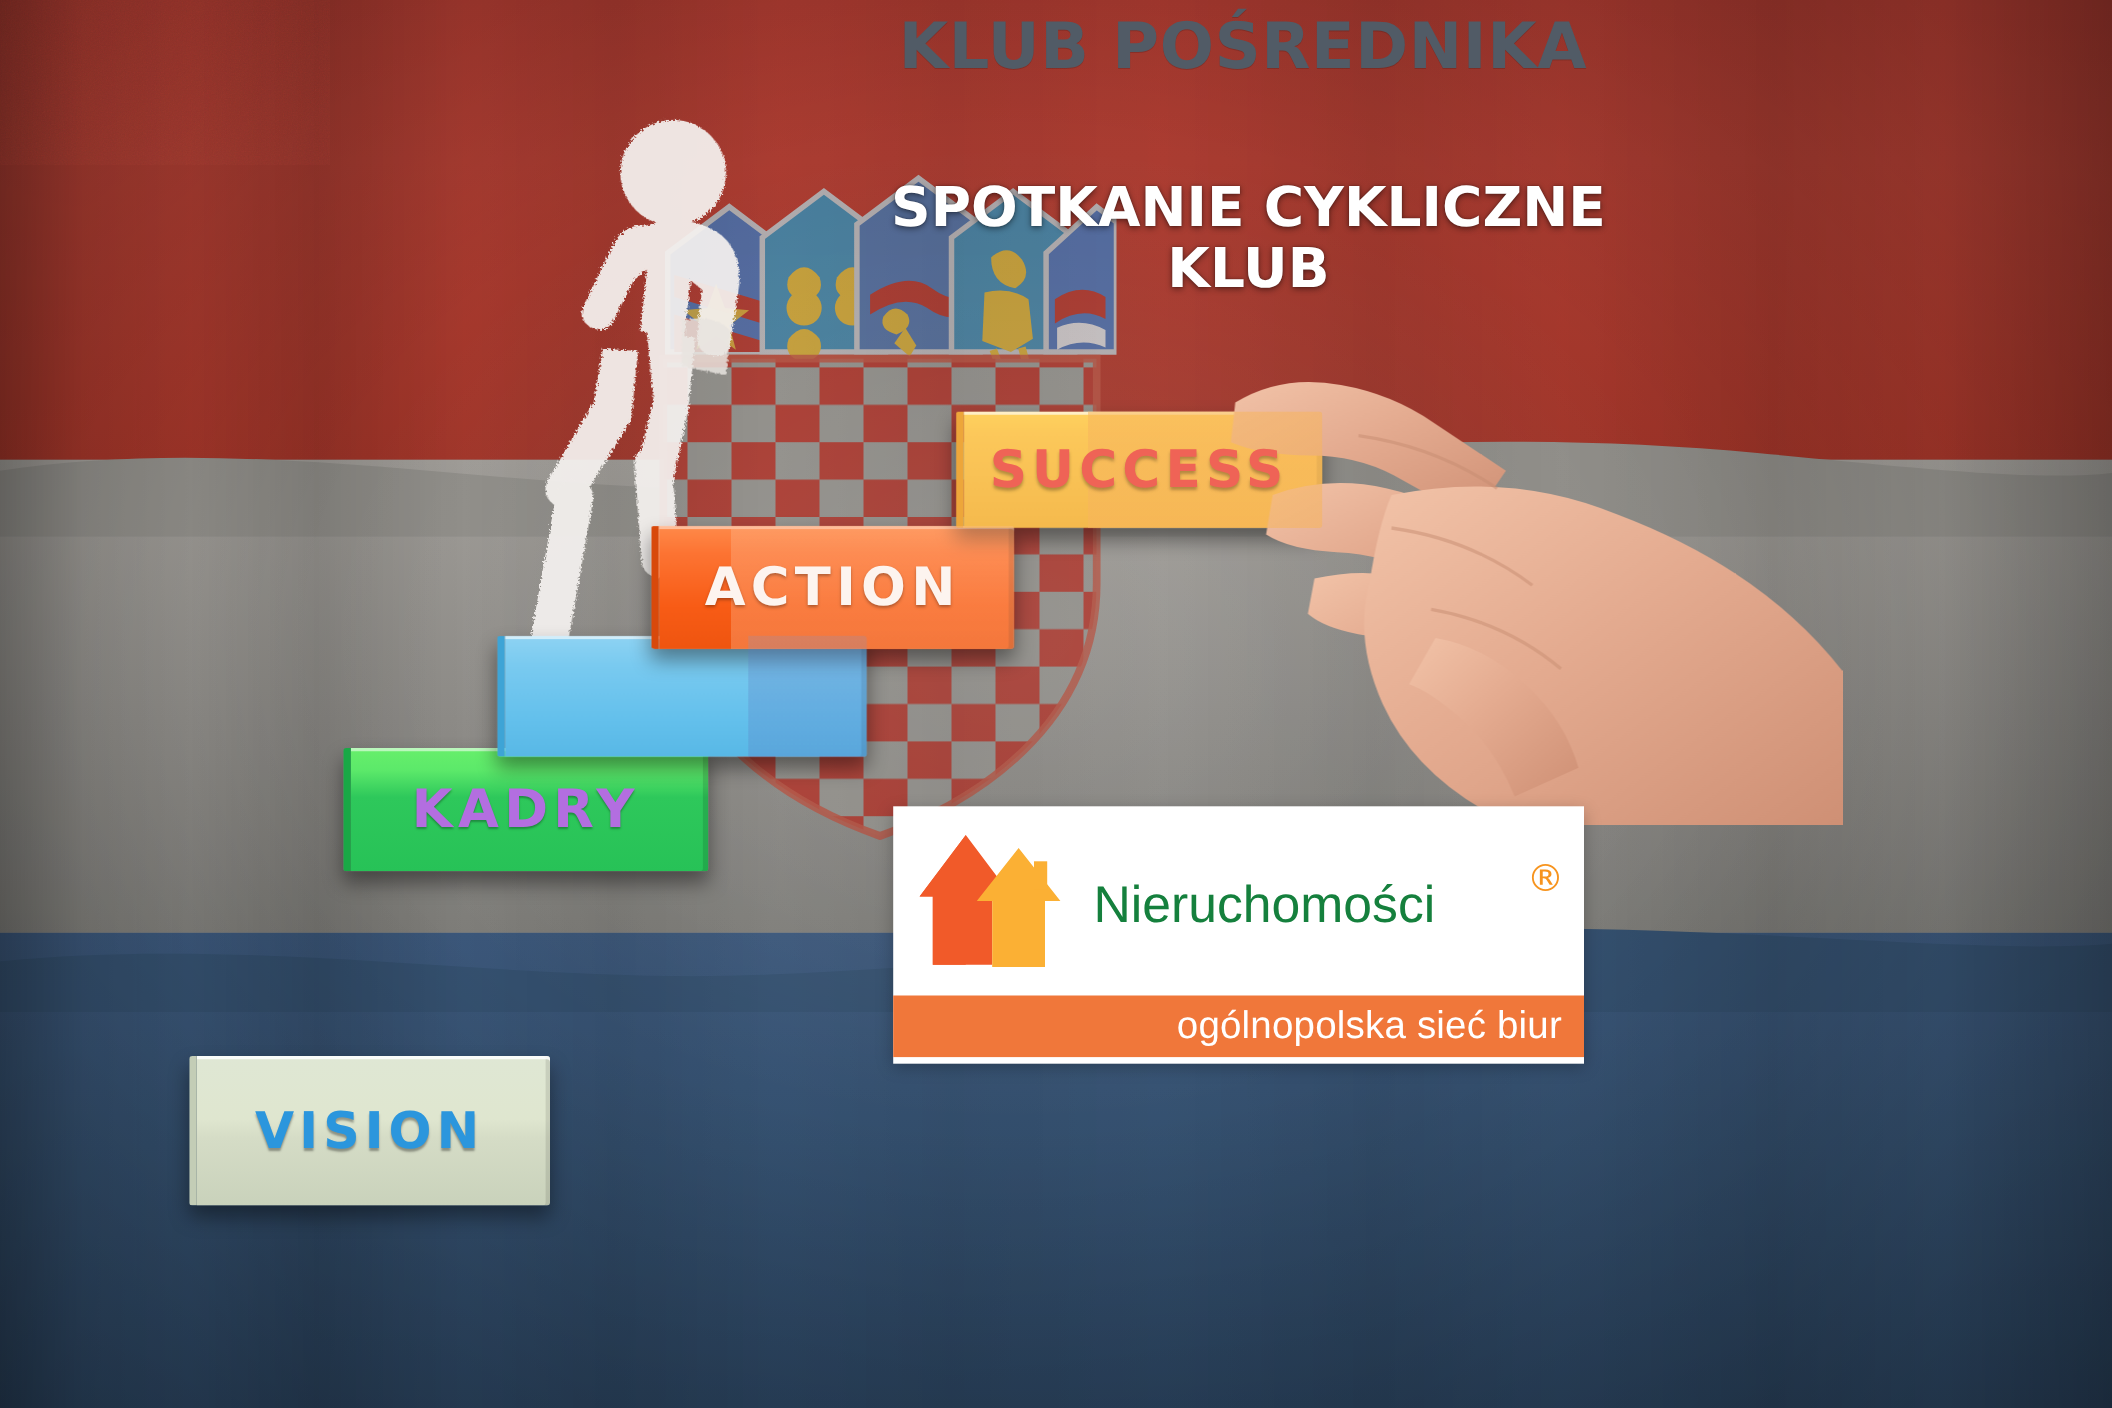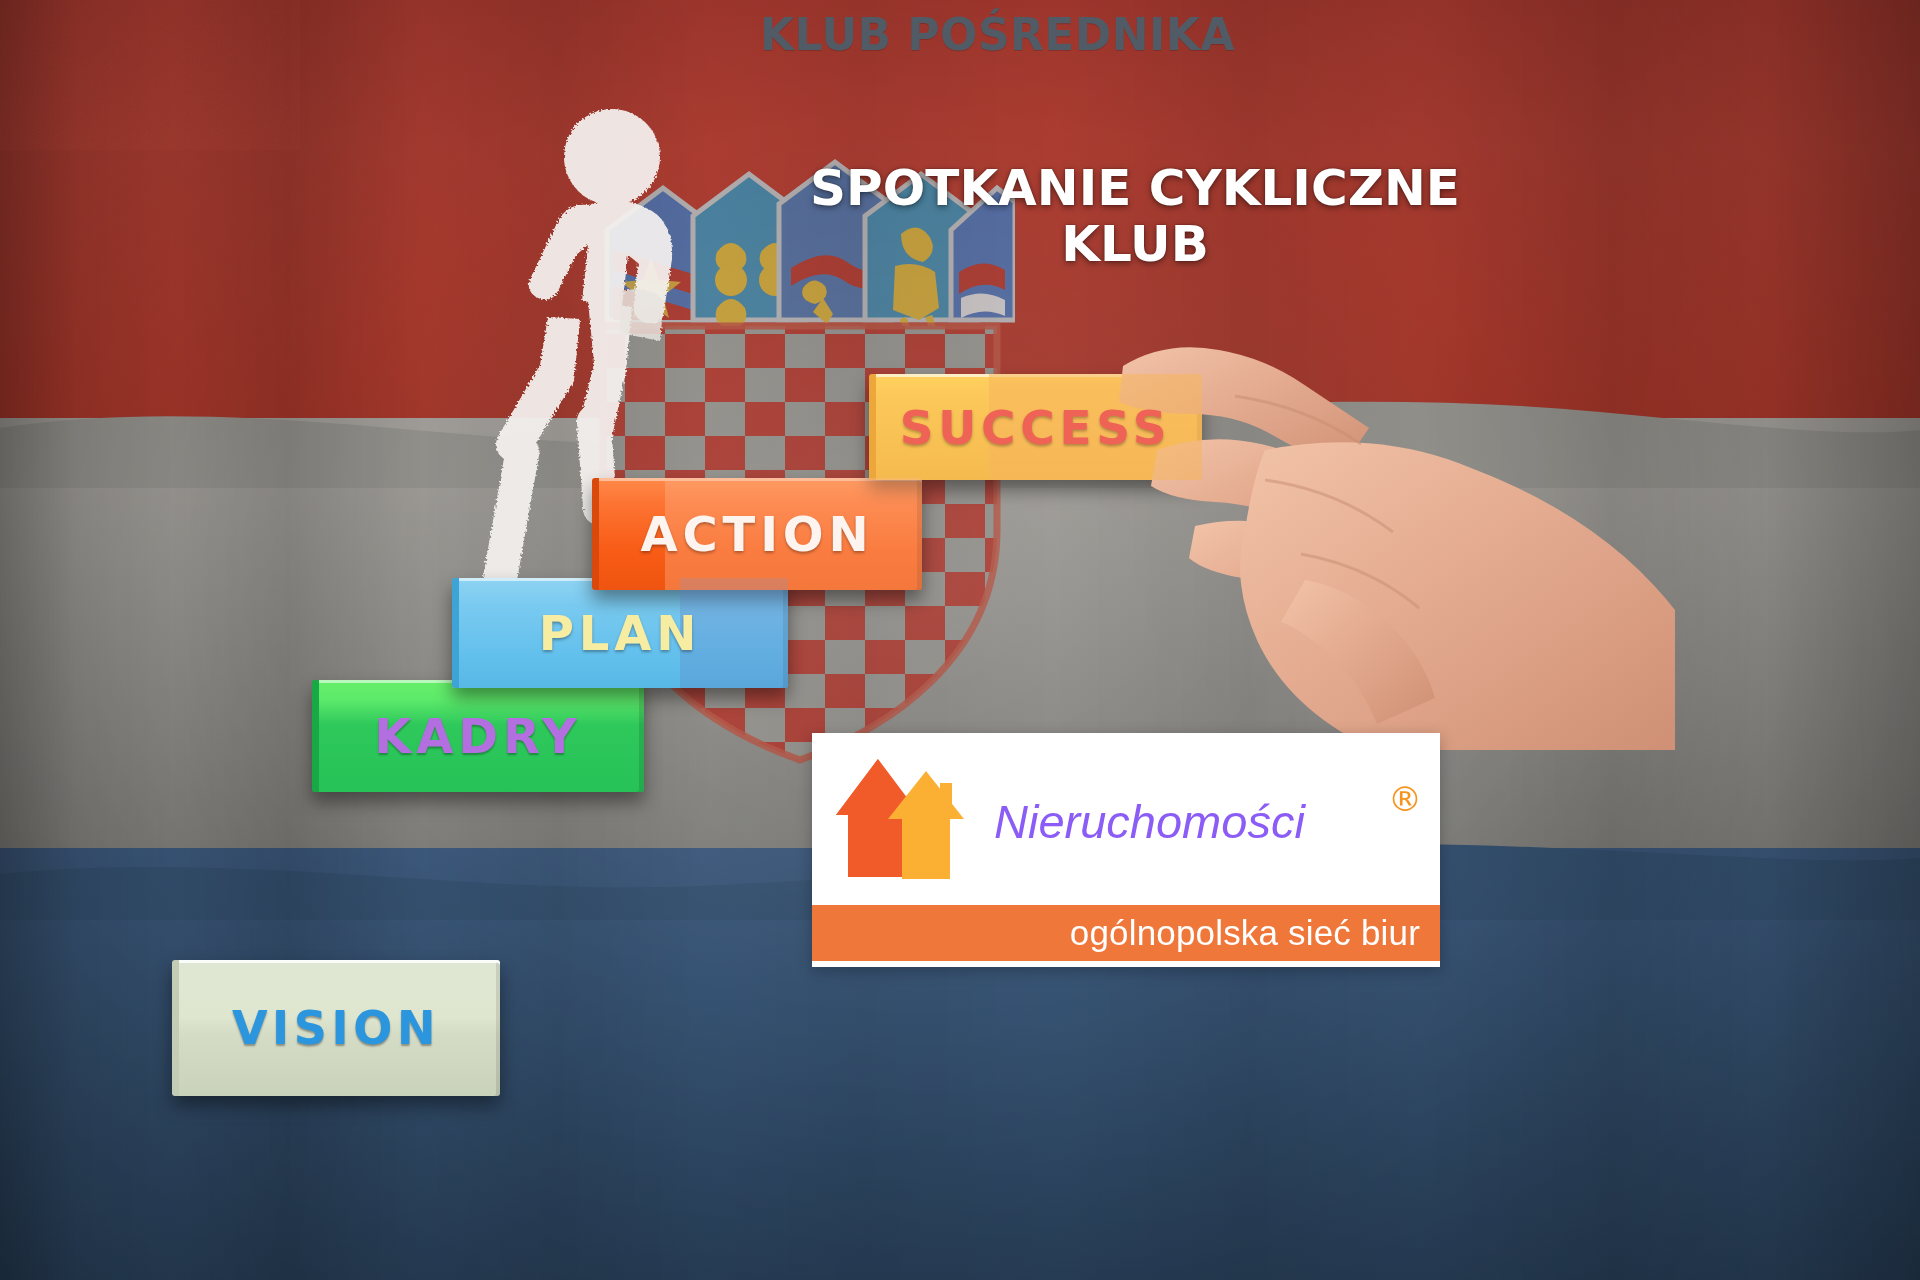--- a/index.html
+++ b/index.html
@@ -120,22 +120,22 @@
   
   .step .tint { position:absolute; inset:0; border-radius:3px; pointer-events:none; z-index:2; }
   #step-success .tint { background:linear-gradient(90deg, rgba(255,186,77,.0) 0%, rgba(255,186,77,.0) 36%, rgba(247,181,93,.55) 36%, rgba(247,181,93,.55) 100%); }
   #step-action  .tint { background:linear-gradient(90deg, rgba(255,255,255,.0) 0%, rgba(255,255,255,.0) 22%, rgba(255,190,150,.33) 22%, rgba(255,190,150,.33) 100%); }
   #step-plan    .tint { background:linear-gradient(90deg, rgba(120,150,210,.0) 0%, rgba(120,150,210,.0) 68%, rgba(95,125,195,.28) 68%, rgba(95,125,195,.28) 100%); }
 
   
   #club-title {
     position:absolute; left:760px; top:12px; width:740px;
     font-family:"DejaVu Sans", sans-serif;
-    font-size:44px; font-weight:700; letter-spacing:.01em;
-    color:#515b66; text-align:left; line-height:1.05;
+    font-size:58px; font-weight:700; letter-spacing:.01em;
+    color:#515b66; text-align:center; line-height:1.05;
     text-shadow:0 1px 0 rgba(0,0,0,.15);
   }
   #meeting-title {
     position:absolute; left:790px; top:160px; width:690px;
     font-family:"DejaVu Sans", sans-serif;
     font-size:50px; font-weight:700; color:#ffffff;
     text-align:center; line-height:1.12;
     text-shadow:0 2px 6px rgba(0,0,0,.45), 0 0 2px rgba(0,0,0,.35);
   }
   #meeting-title .l2 { display:block; }
@@ -154,21 +154,21 @@
     font-family:"DejaVu Sans", sans-serif;
     font-size:62px; font-weight:700; letter-spacing:.14em;
     color:#F7941E; line-height:1; padding-left:6px;
   }
   .logo-reg {
     position:absolute; right:18px; top:-12px;
     font-size:34px; color:#F7941E; font-family:"DejaVu Sans", sans-serif;
   }
   .logo-sub {
     font-family:"Liberation Sans", sans-serif;
-    font-size:47px; color:#8b5cf6; line-height:1.05; padding-left:8px; margin-top:6px;font-style:italic;
+    font-size:47px; color:#15803d; line-height:1.05; padding-left:8px; margin-top:6px;
   }
   .logo-band {
     height:56px; background:#F0773A; display:flex; align-items:center; justify-content:flex-end;
     padding-right:20px;
   }
   .logo-band span {
     font-family:"Liberation Sans", sans-serif;
     font-size:35px; color:#ffffff; letter-spacing:.005em;
   }
 </style>
@@ -295,21 +295,20 @@
 
   <div class="step" id="step-goal">
     <div class="face"></div>
     <div class="tint"></div>
     <div class="lbl">KADRY</div>
   </div>
 
   <div class="step" id="step-plan">
     <div class="face"></div>
     <div class="tint"></div>
-    <div class="lbl">PLAN</div>
   </div>
 
   <div class="step" id="step-action">
     <div class="face"></div>
     <div class="tint"></div>
     <div class="lbl">ACTION</div>
   </div>
 
   <div class="step" id="step-success">
     <div class="face"></div>

